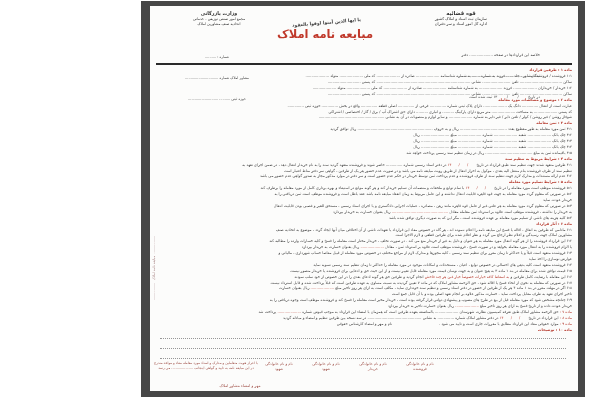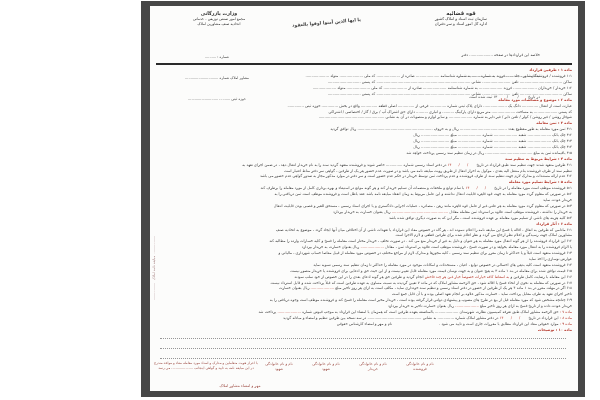--- a/index.html
+++ b/index.html
@@ -75,20 +75,21 @@
         <div class="in">
           <div class="big">قوه قضائیه</div>
           <div>سازمان ثبت اسناد و املاک کشور</div>
           <div>اداره کل امور اسناد و سر دفتران</div>
         </div>
       </div>
 
       <div class="half verse">
         <div class="in">یا ایها الذین آمنوا اوفوا بالعقود</div>
       </div>
+      <div class="main-title">مبایعه نامه املاک</div>
 
       <div class="half org-left">
         <div class="in">
           <div class="big">وزارت بازرگانی</div>
           <div>مجمع امور صنفی توزیعی - خدماتی</div>
           <div>اتحادیه صنف مشاورین املاک</div>
         </div>
       </div>
 
       <div class="half sub-right">

